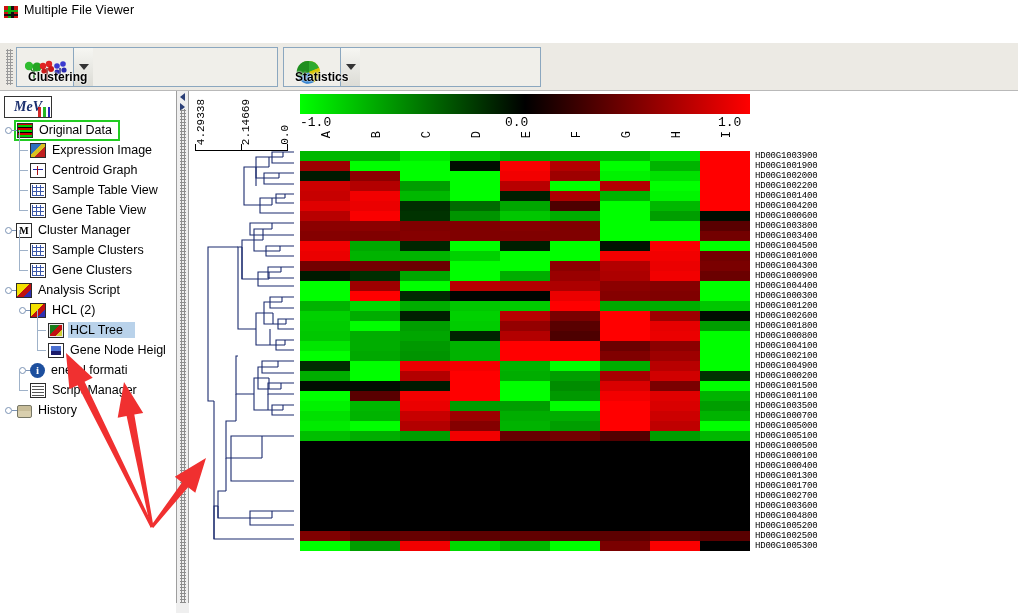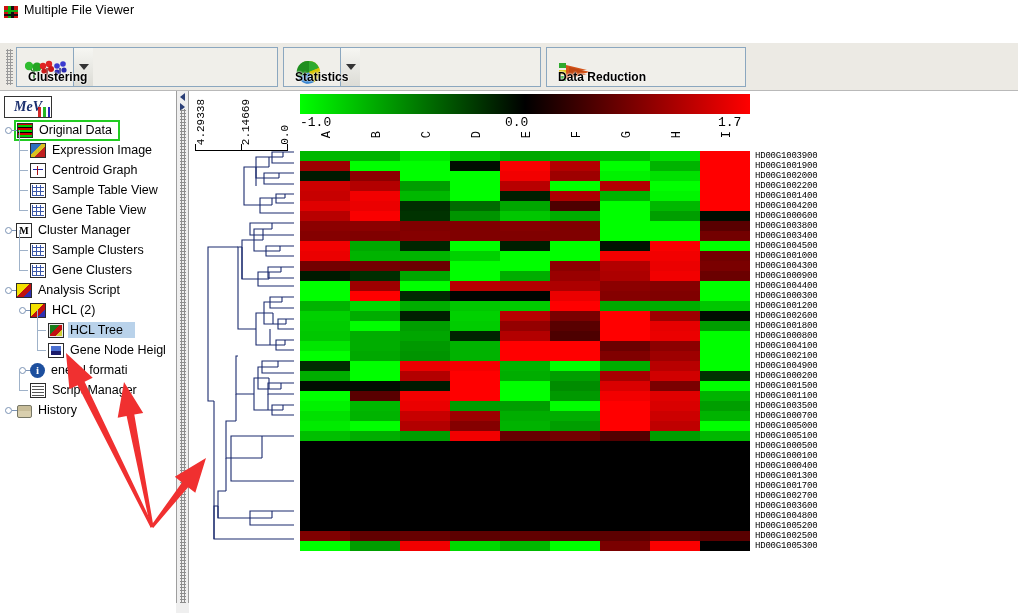--- a/index.html
+++ b/index.html
@@ -291,34 +291,20 @@
           </svg>
         </div>
         <div class="tb-label">Statistics</div>
       </div>
       <div class="tb-arrow">
           <i></i>
         </div>
     </div>
 
 
-    <div class="tb-button" style="width:200px;">
-      <div class="tb-main">
-        <div class="tb-icon">
-          <svg width="42" height="26" viewBox="0 0 42 26">
-            <rect x="4" y="4" width="7" height="5" fill="#2faa2f"></rect>
-            <rect x="4" y="11" width="7" height="5" fill="#e0c81b"></rect>
-            <rect x="4" y="17" width="7" height="5" fill="#2faa2f"></rect>
-            <path d="M11 6 L32 11 L26 11 L36 13 L26 15 L32 15 L11 20 Z" fill="#d4541a"></path>
-            <path d="M14 8 L30 12 L14 17 Z" fill="#b3400f" opacity=".6"></path>
-          </svg>
-        </div>
-        <div class="tb-label">Data Reduction</div>
-      </div>
-    </div>
   </div>
 
   <div class="sidebar">
     <div class="tree">
       <div class="mev-logo">MeV</div>
 
       <div class="node">
         <span class="handle">
             <span class="knob"></span>
           </span>
@@ -441,21 +427,21 @@
       <div class="axis"></div>
       <div class="tick" style="left:0px;"></div>
       <div class="tick" style="left:46px;"></div>
       <div class="tick" style="left:92px;"></div>
     </div>
 
     <div class="colorbar"></div>
     <div class="cb-ticklabels">
       <span style="left:0px;">-1.0</span>
       <span style="left:205px;">0.0</span>
-      <span style="left:418px;">1.7</span>
+      <span style="left:418px;">1.0</span>
     </div>
 
     <div class="collabels" id="collabels">
         <span style="left: 20px; top: 0px;">A</span>
         <span style="left: 70px; top: 0px;">B</span>
         <span style="left: 120px; top: 0px;">C</span>
         <span style="left: 170px; top: 0px;">D</span>
         <span style="left: 220px; top: 0px;">E</span>
         <span style="left: 270px; top: 0px;">F</span>
         <span style="left: 320px; top: 0px;">G</span>

